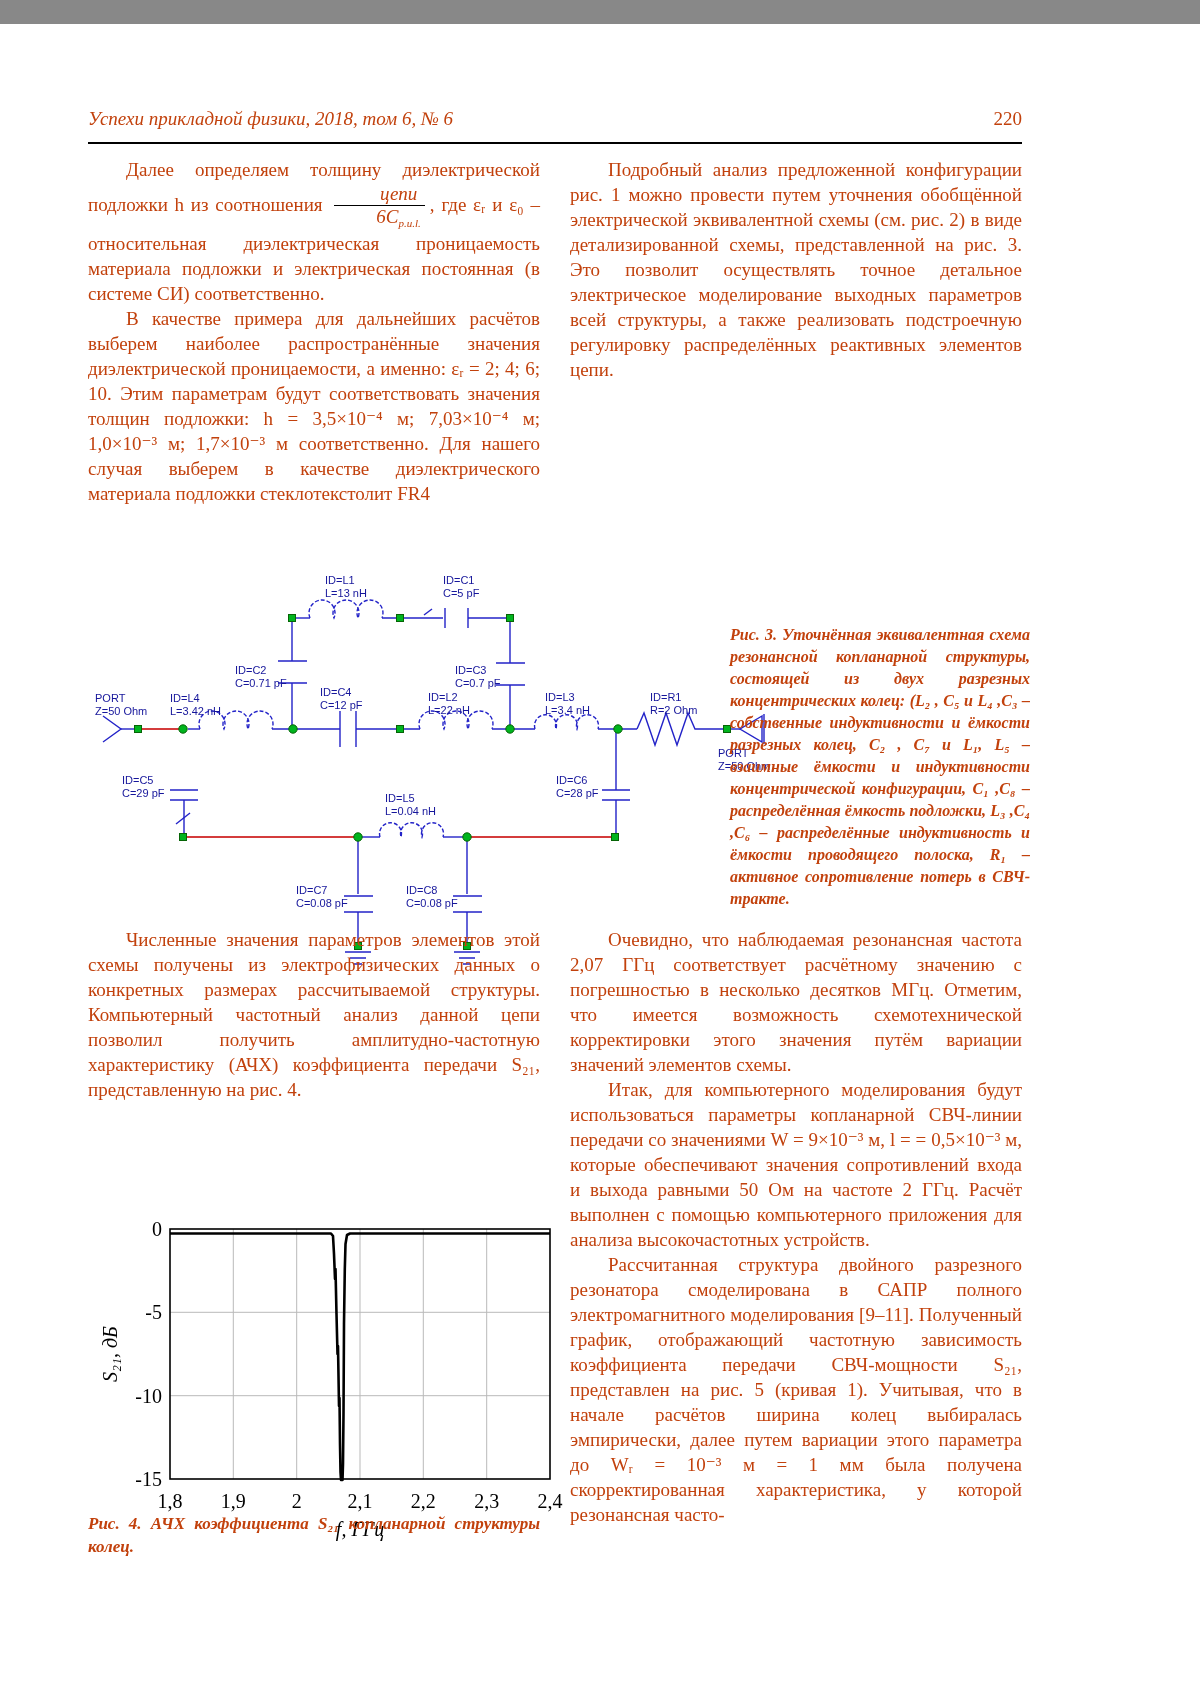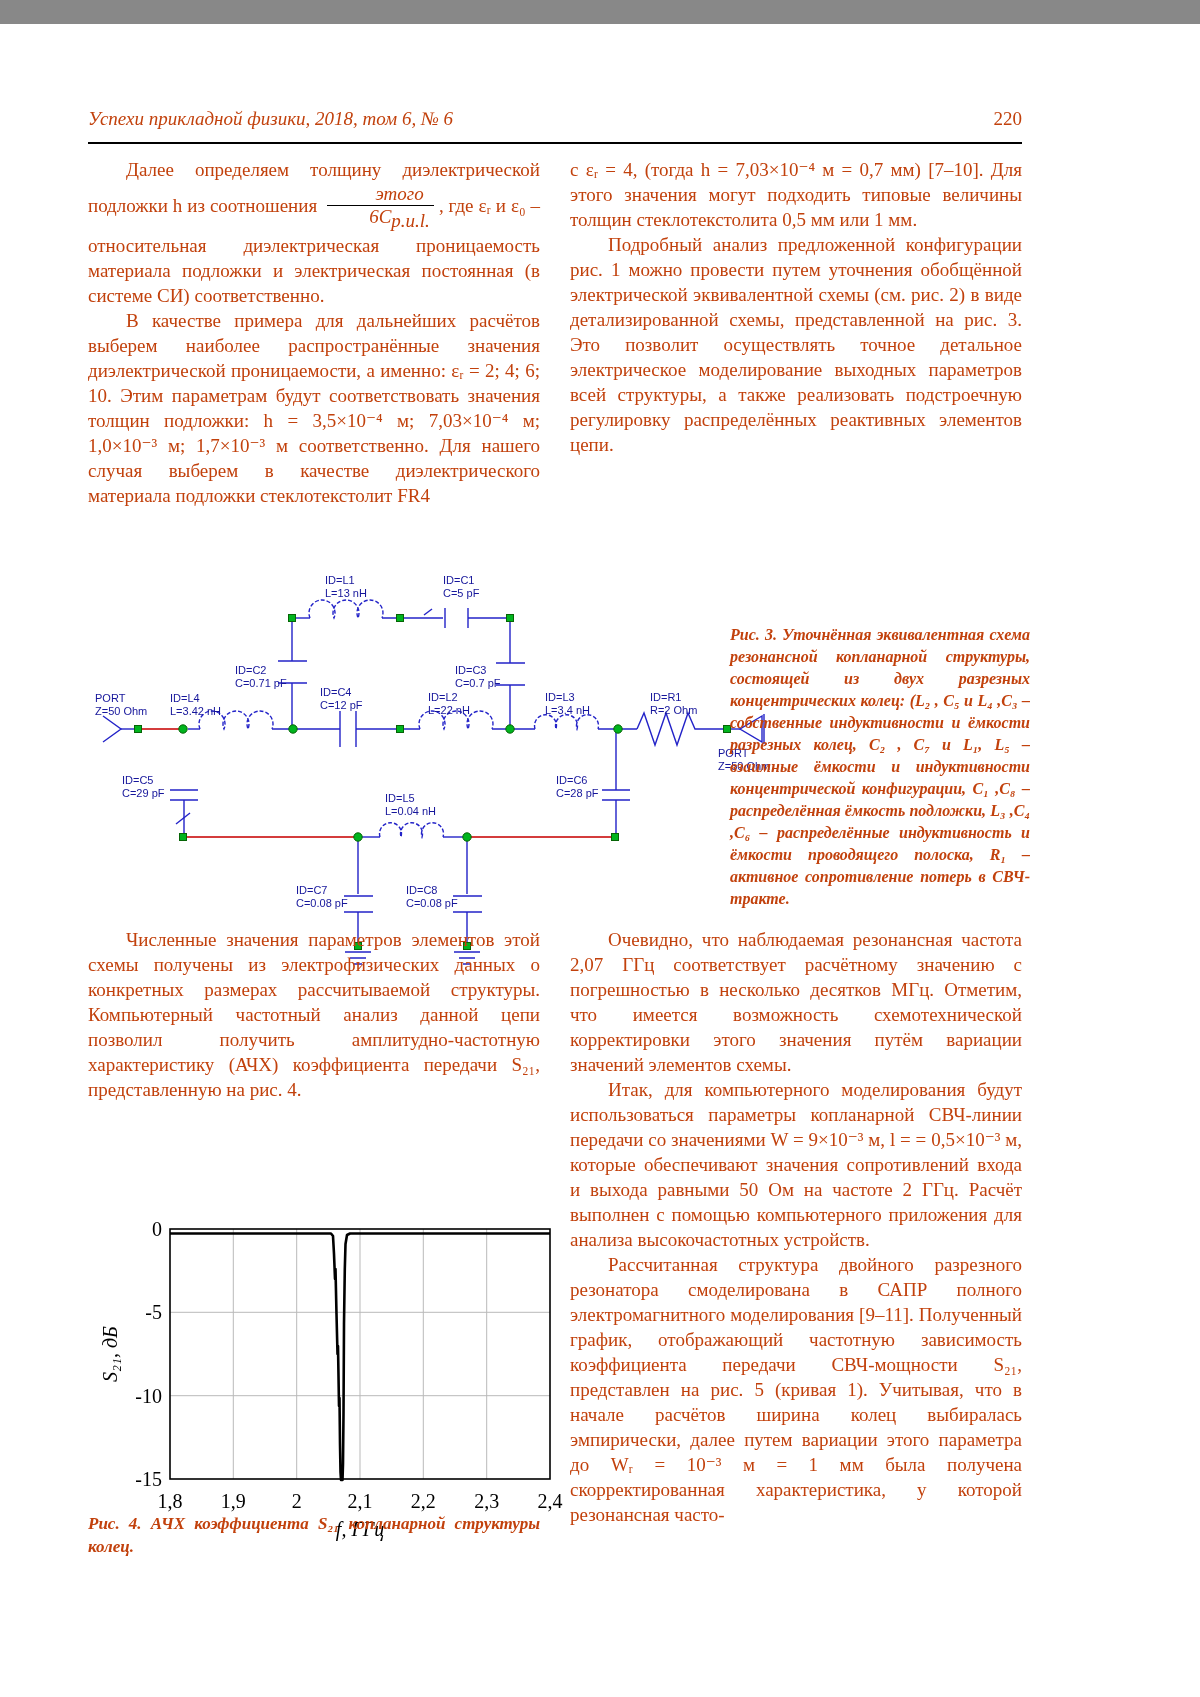--- a/index.html
+++ b/index.html
@@ -9,21 +9,21 @@
   .hdr-right{position:absolute;right:178px;top:84px;font-size:19px;}
   .hdr-rule{position:absolute;left:88px;top:118px;width:934px;height:2px;background:#000;}
   .col{position:absolute;width:452px;text-align:justify;font-size:19px;line-height:25px;}
   .col p{margin:0;text-indent:38px;}
   .col p.noindent{text-indent:0;}
   .heading{font-weight:bold;text-align:center;text-indent:0 !important;margin:13px 0 13px 0 !important;}
   .frac{display:inline-block;vertical-align:middle;text-align:center;line-height:1.05;
         font-style:italic;margin:2px 5px;}
   .frac .num{display:block;border-bottom:1.4px solid #000;padding:0 4px 1px 4px;}
   .frac .den{display:block;padding:1px 4px 0 4px;}
-  .frac .dsub{font-size:19px;vertical-align:-4px;}
+  .frac .dsub{font-size:11px;vertical-align:-4px;}
   .flhs{font-style:italic;}
   .fig3cap{position:absolute;left:730px;top:600px;width:300px;font-size:16px;line-height:22px;
            font-weight:bold;font-style:italic;text-align:justify;}
   .fig4cap{position:absolute;left:88px;top:1488px;width:452px;font-size:17px;line-height:23px;
            font-weight:bold;font-style:italic;text-align:justify;}
   svg{position:absolute;}
   .cktlabel{font-family:"Liberation Sans","DejaVu Sans",sans-serif;font-size:11px;fill:#16169b;}
   .axis-num{font-family:"Liberation Serif","DejaVu Serif",serif;font-size:20px;fill:#000;}
   .axis-title{font-family:"Liberation Serif","DejaVu Serif",serif;font-size:20px;font-style:italic;fill:#000;}
   .blue-strip{position:absolute;left:88px;top:1688px;width:500px;height:9px;background:#3c71a8;}
@@ -32,27 +32,26 @@
 <body>
 
 <div id="page">
 
   <div class="hdr-left">Успехи прикладной физики, 2018, том 6, № 6</div>
   <div class="hdr-right">220</div>
   <div class="hdr-rule"></div>
 
   <div class="col" style="left:88px;top:133px;">
     <p><span>Далее определяем толщину диэлектрической подложки h из соотношения</span>
-      <span class="frac"><span class="num">этого</span><span class="den"><span>6C</span><span class="dsub">p.u.l.</span></span></span><span class="flhs" style="float:none;"></span><span>, где εᵣ и ε₀ – относительная диэлектрическая проницаемость материала подложки и электрическая постоянная (в системе СИ) соответственно.</span>
+      <span class="frac"><span class="num">цепи</span><span class="den"><span>6C</span><span class="dsub">p.u.l.</span></span></span><span class="flhs" style="float:none;"></span><span>, где εᵣ и ε₀ – относительная диэлектрическая проницаемость материала подложки и электрическая постоянная (в системе СИ) соответственно.</span>
     </p>
     <p>В качестве примера для дальнейших расчётов выберем наиболее распространённые значения диэлектрической проницаемости, а именно: εᵣ = 2; 4; 6; 10. Этим параметрам будут соответствовать значения толщин подложки: h = 3,5×10⁻⁴ м; 7,03×10⁻⁴ м; 1,0×10⁻³ м; 1,7×10⁻³ м соответственно. Для нашего случая выберем в качестве диэлектрического материала подложки стеклотекстолит FR4</p>
   </div>
 
   <div class="col" style="left:570px;top:133px;">
-    <p class="noindent">с εᵣ = 4, (тогда h = 7,03×10⁻⁴ м = 0,7 мм) [7–10]. Для этого значения могут подходить типовые величины толщин стеклотекстолита 0,5 мм или 1 мм.</p>
     <p>Подробный анализ предложенной конфигурации рис. 1 можно провести путем уточнения обобщённой электрической эквивалентной схемы (см. рис. 2) в виде детализированной схемы, представленной на рис. 3. Это позволит осуществлять точное детальное электрическое моделирование выходных параметров всей структуры, а также реализовать подстроечную регулировку распределённых реактивных элементов цепи.</p>
   </div>
 
   <svg style="left:88px;top:540px;" width="700" height="420" viewBox="88 540 700 420">
     <g stroke="#2323c8" stroke-width="1.4" fill="none">
 
       <path d="M292,594 H310"></path>
       <path d="M310,594 a13,13 0 1 1 24,0 a13,13 0 1 1 24,0 a13,13 0 1 1 24,0" stroke-dasharray="4 2"></path>
       <path d="M382,594 H443"></path>
       <path d="M445,584 V604 M468,584 V604"></path>

